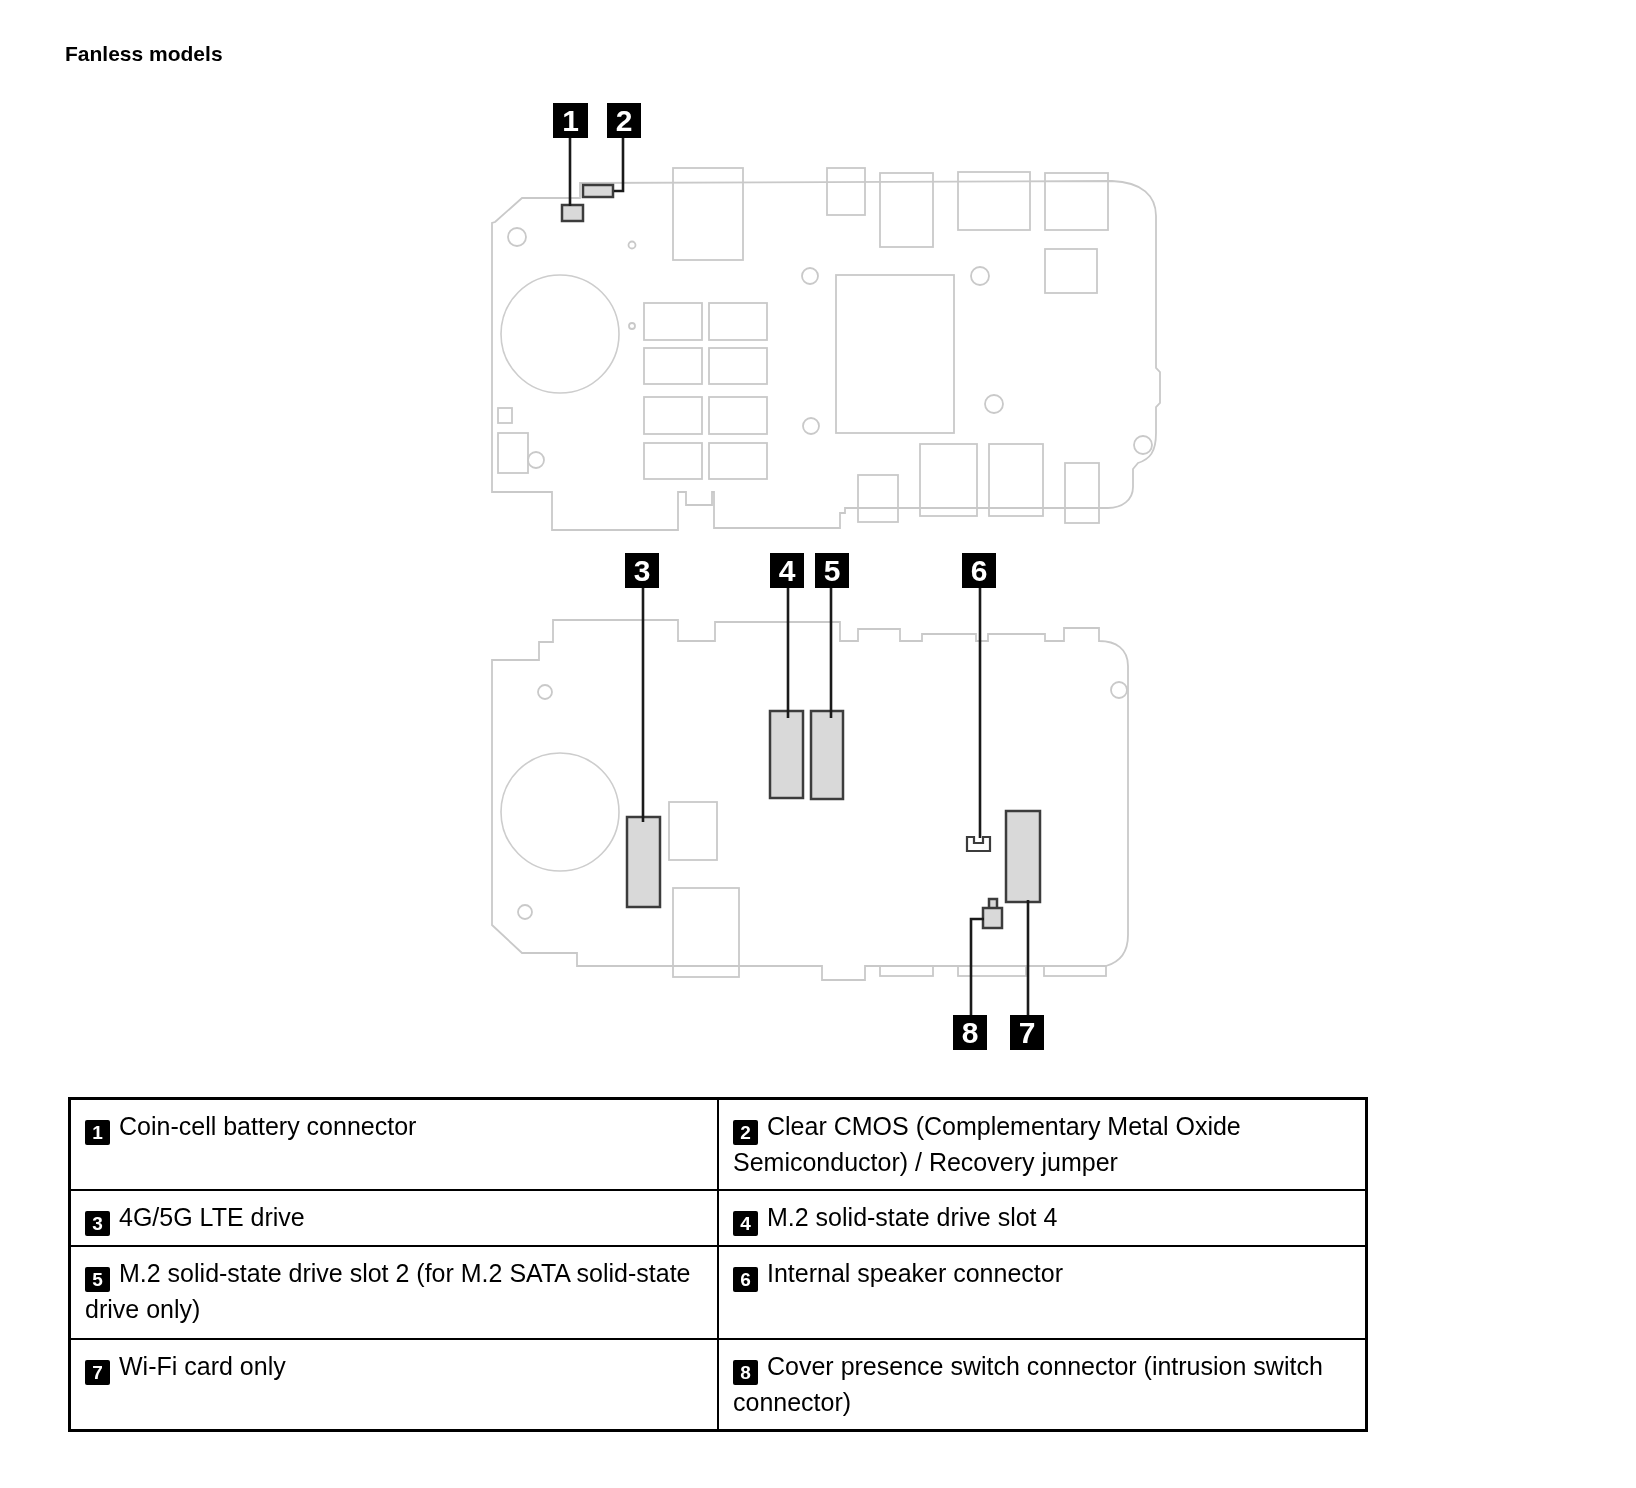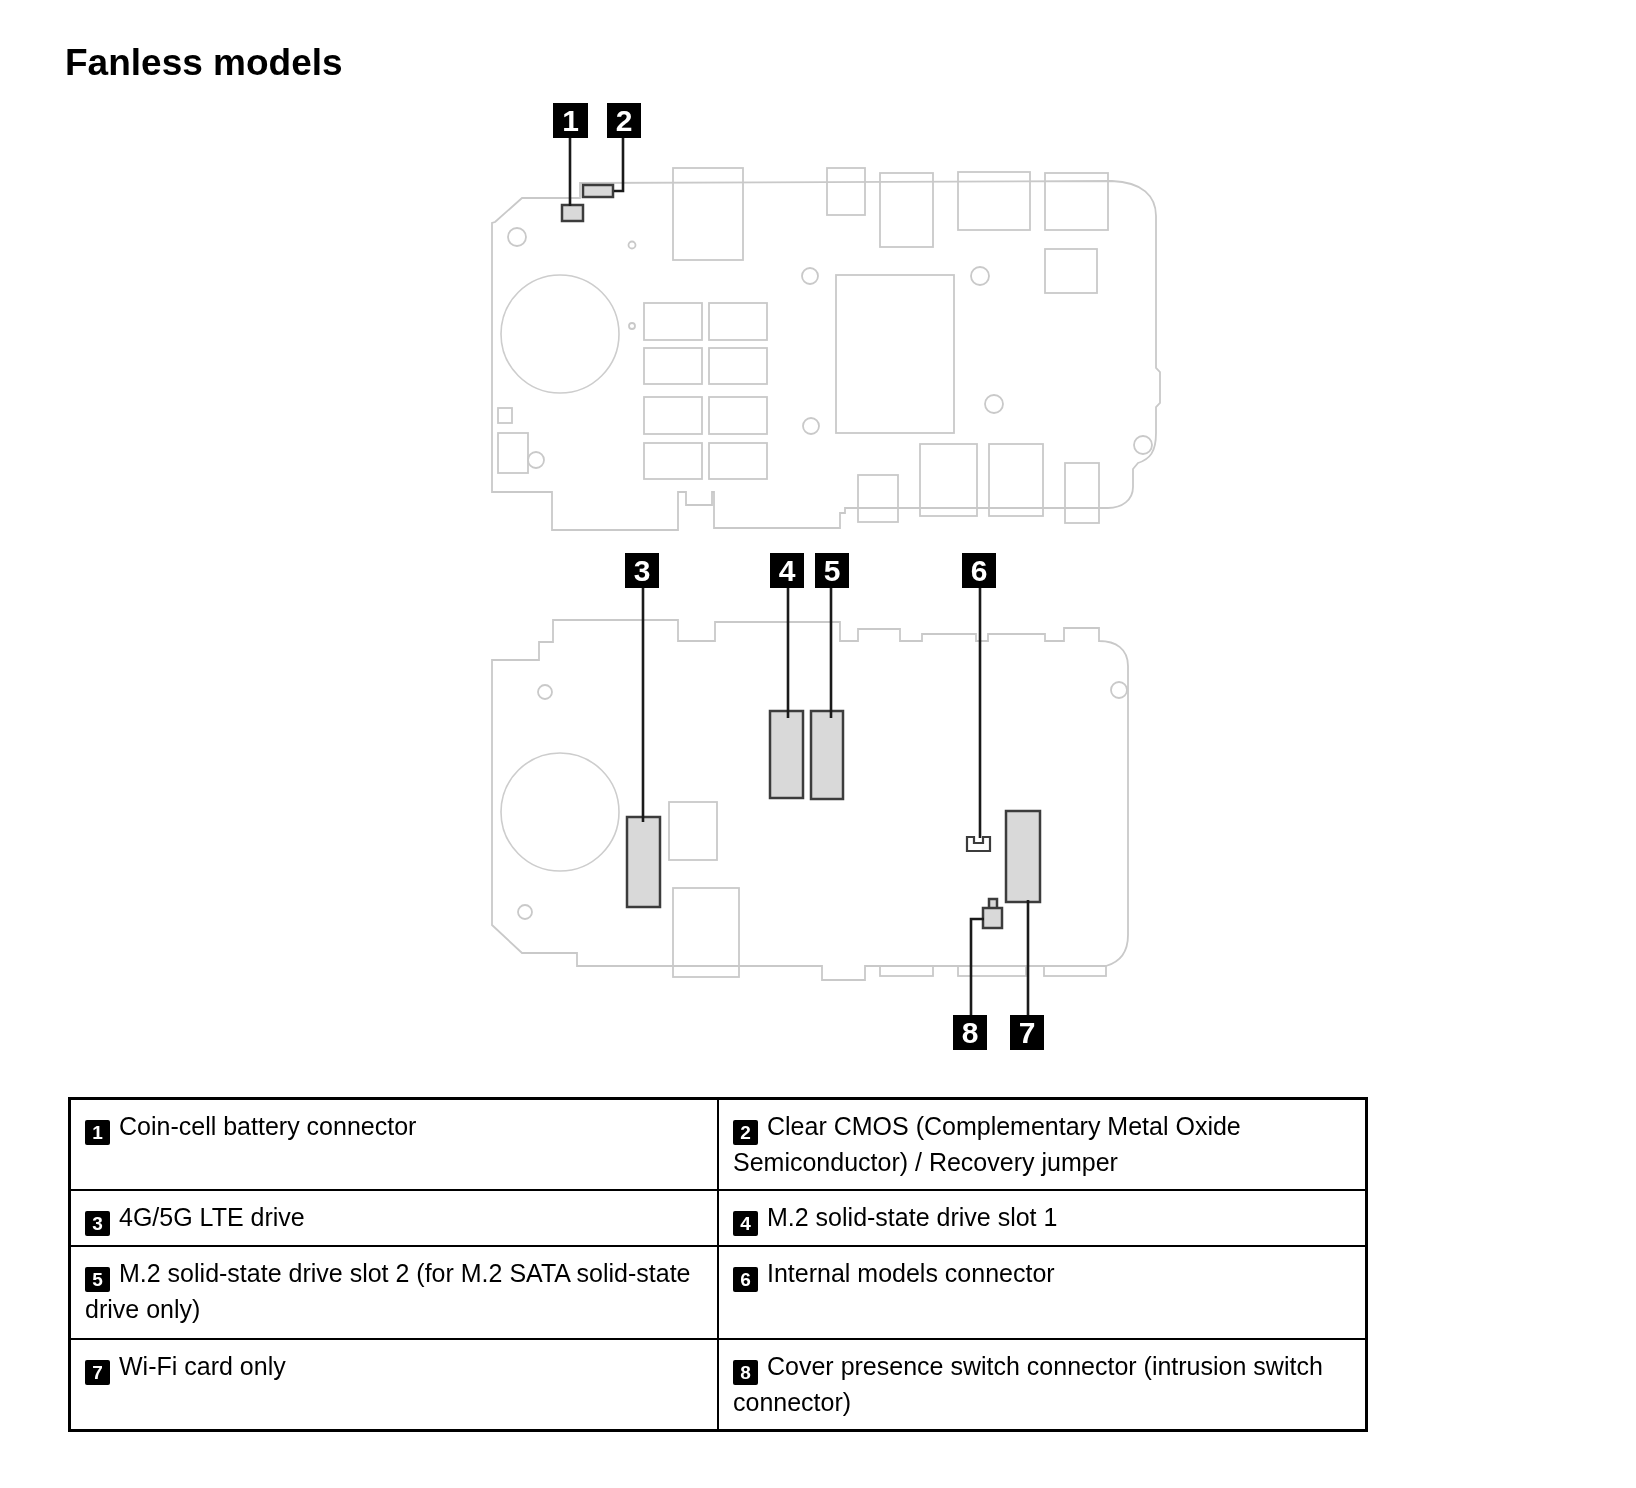--- a/index.html
+++ b/index.html
@@ -2,21 +2,21 @@
 <html><head>
 <meta charset="utf-8">
 <style>
   html,body{margin:0;padding:0;background:#ffffff;}
   body{
     width:1636px;height:1488px;position:relative;overflow:hidden;
     font-family:"Liberation Sans",sans-serif;color:#000;
   }
   .page-title{
     position:absolute;left:65px;top:42px;
-    font-size:37px;font-weight:bold;letter-spacing:0;
+    font-size:21px;font-weight:bold;letter-spacing:0;
   }
   svg.diagram{position:absolute;left:0;top:0;}
 
   
   .outline{fill:none;stroke:#c9c9c9;stroke-width:1.8;}
   .outline-thin{fill:none;stroke:#cdcdcd;stroke-width:1.6;}
   .hl{fill:#d9d9d9;stroke:#3c3c3c;stroke-width:2.5;}
   .hl-w{fill:#ffffff;stroke:#3c3c3c;stroke-width:2.2;}
   .callout-box{fill:#000000;}
   .callout-num{fill:#ffffff;font-family:"Liberation Sans",sans-serif;font-size:30px;font-weight:bold;text-anchor:middle;}
@@ -175,29 +175,29 @@
       </td>
       <td>
         <span class="marker">2</span><span>Clear CMOS (Complementary Metal Oxide Semiconductor) / Recovery jumper</span>
       </td>
     </tr>
     <tr>
       <td>
         <span class="marker">3</span><span>4G/5G LTE drive</span>
       </td>
       <td>
-        <span class="marker">4</span><span>M.2 solid-state drive slot 1</span>
+        <span class="marker">4</span><span>M.2 solid-state drive slot 4</span>
       </td>
     </tr>
     <tr>
       <td>
         <span class="marker">5</span><span>M.2 solid-state drive slot 2 (for M.2 SATA solid-state drive only)</span>
       </td>
       <td>
-        <span class="marker">6</span><span>Internal models connector</span>
+        <span class="marker">6</span><span>Internal speaker connector</span>
       </td>
     </tr>
     <tr>
       <td>
         <span class="marker">7</span><span>Wi-Fi card only</span>
       </td>
       <td>
         <span class="marker">8</span><span>Cover presence switch connector (intrusion switch connector)</span>
       </td>
     </tr>

